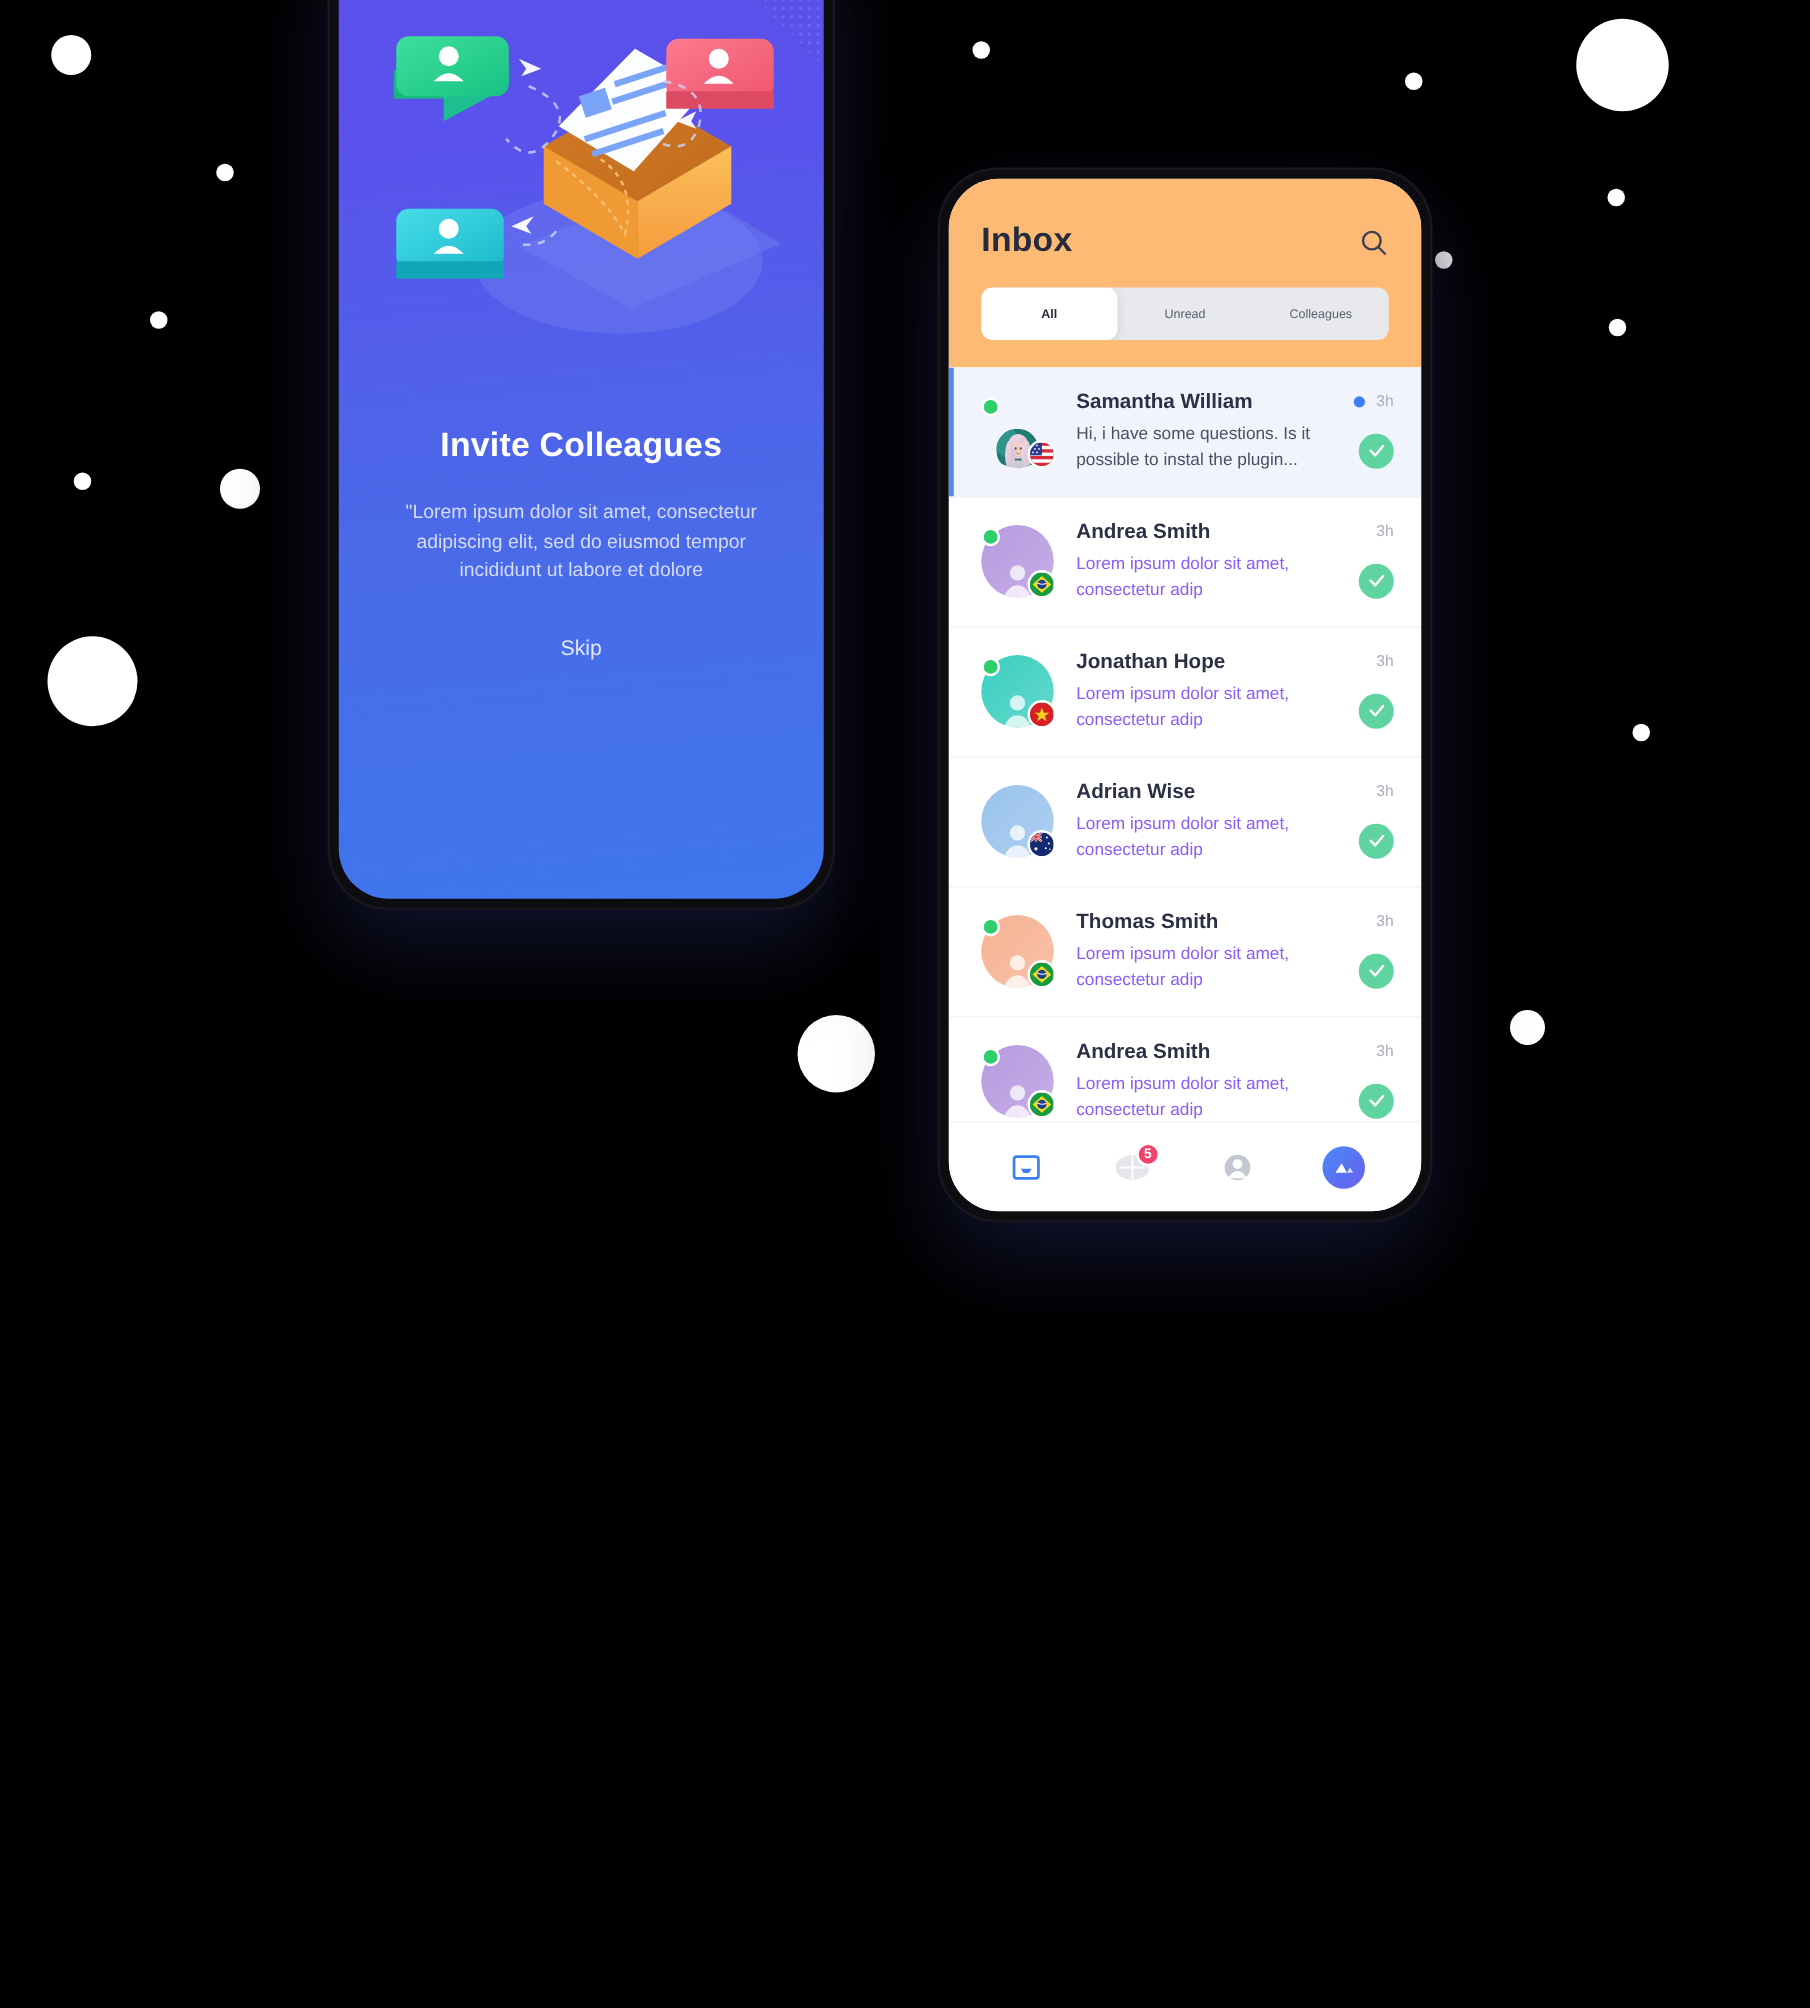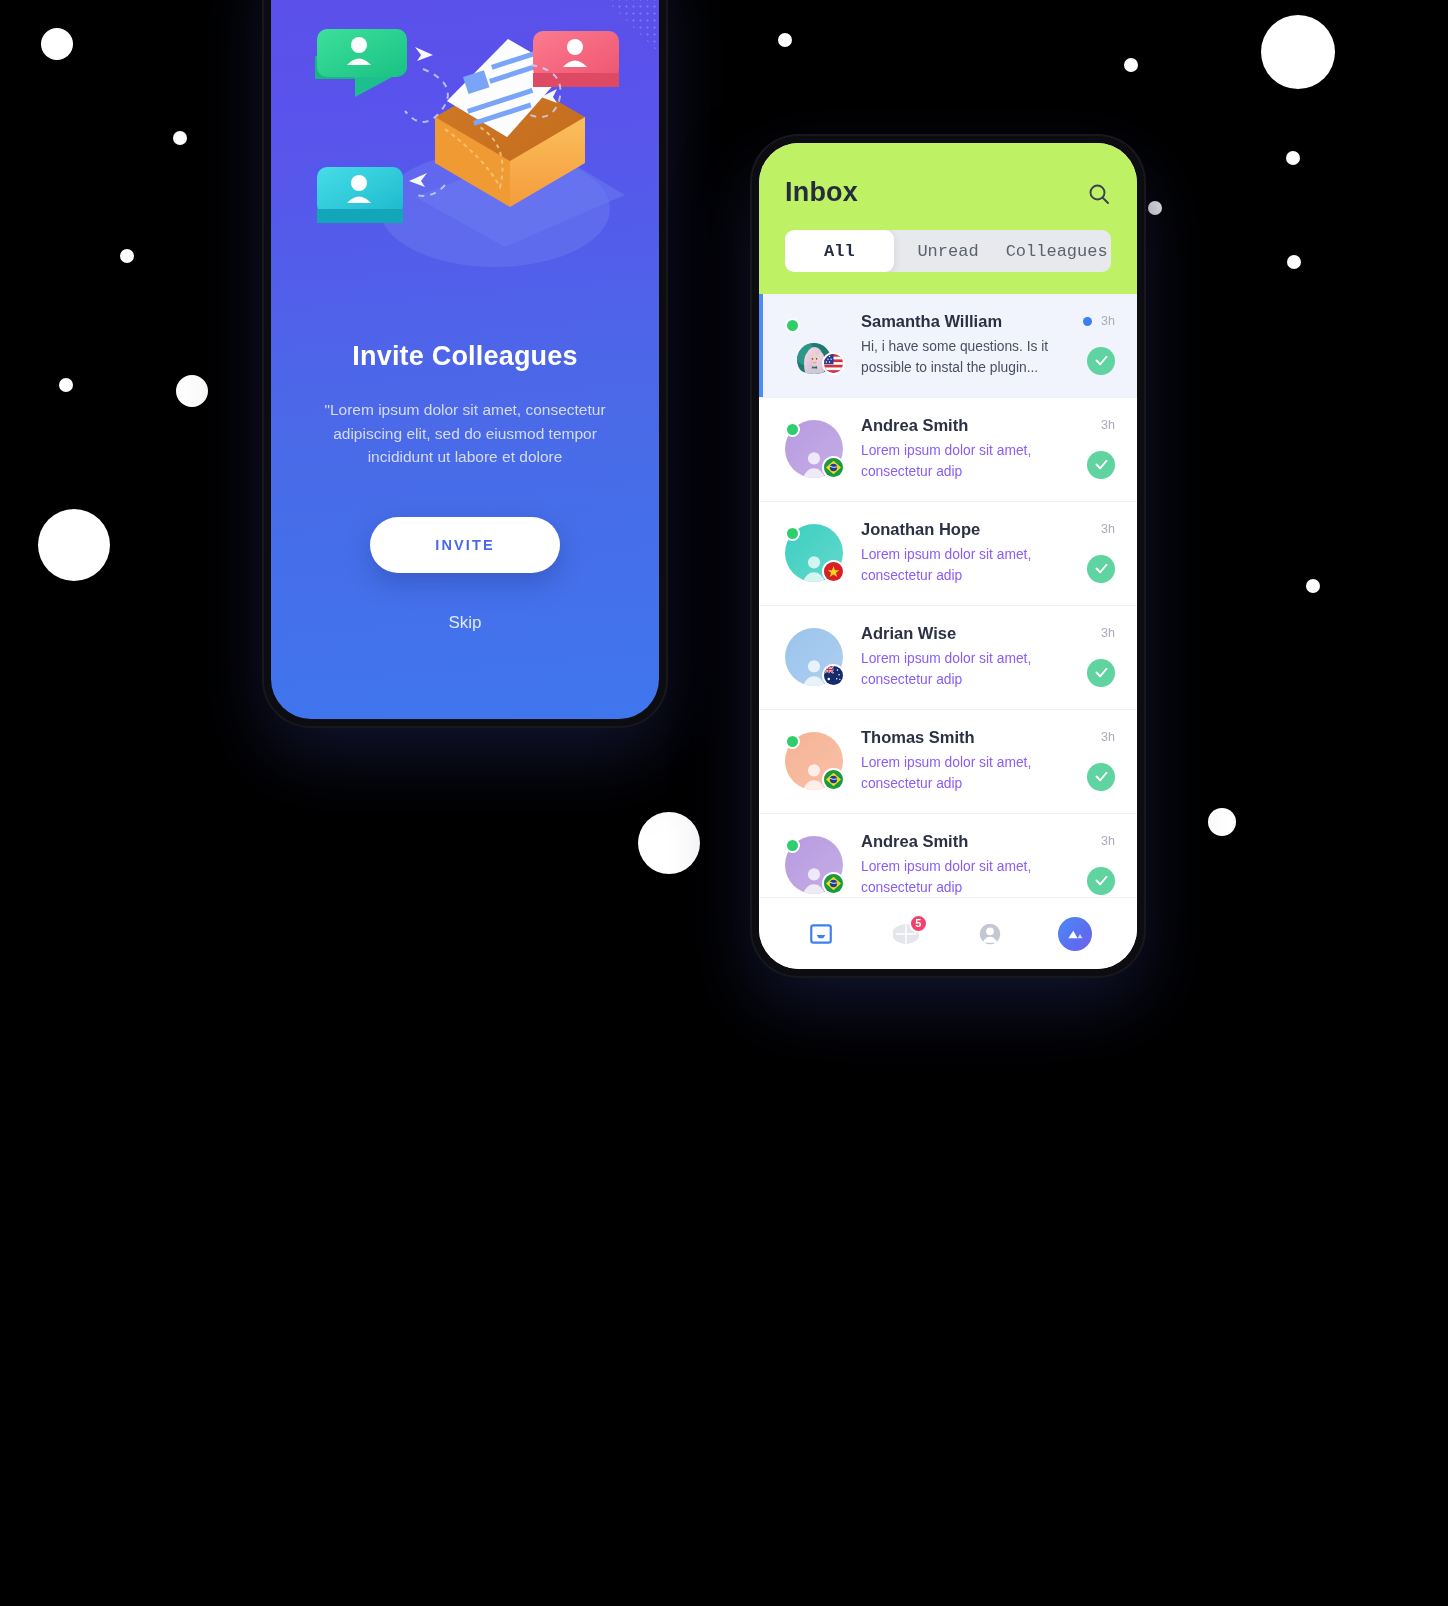--- a/index.html
+++ b/index.html
@@ -75,35 +75,35 @@
     margin-top: 40px; color: #e3e7fb; font-size: 17px;
     text-decoration: none; font-weight: 300; cursor: pointer;
   }
 
   
   #phone-right { left: 752px; top: 136px; width: 392px; height: 840px; }
   #phone-right-glow { left: 720px; top: 160px; width: 456px; height: 900px; }
   .inbox-screen { background: #ffffff; display: flex; flex-direction: column; }
 
   .inbox-header {
-    background: #bef264; padding: 34px 26px 0 26px; flex: none;
+    background: #fdba74; padding: 34px 26px 0 26px; flex: none;
   }
   .inbox-topbar { display: flex; align-items: center; justify-content: space-between; }
   .inbox-title { font-size: 27px; font-weight: bold; color: #262b3d; letter-spacing: .2px; }
   .search-btn {
     background: none; border: none; cursor: pointer; padding: 2px 0 0 0; line-height: 0;
   }
   .tabbar {
     display: flex; margin-top: 22px; background: #e7e9ec; border-radius: 9px;
     padding: 0; height: 42px; overflow: hidden; margin-bottom: 22px;
   }
   .tab {
     flex: 1; display: flex; align-items: center; justify-content: center;
-    font-size: 17px; color: #5c6170; cursor: pointer; background: none;
-    border: none; font-family: Liberation Mono, monospace; height: 100%;
+    font-size: 10px; color: #5c6170; cursor: pointer; background: none;
+    border: none; font-family: Liberation Sans, sans-serif; height: 100%;
   }
   .tab.active {
     background: #ffffff; color: #262b3d; border-radius: 9px; font-weight: bold;
     box-shadow: 0 2px 8px rgba(40,50,80,0.12);
   }
 
   .msg-list { flex: 1; overflow: hidden; background: #fff; }
   .msg-row {
     display: flex; align-items: center; position: relative;
     padding: 18px 22px 18px 26px; min-height: 102px;
@@ -276,21 +276,20 @@
           <path d="M150 216 q-12 14 -30 10" fill="none" stroke="#cfd6fb" stroke-width="2" stroke-dasharray="6 6" opacity="0.8"></path>
 
           <polygon points="120,78 138,86 122,92 126,86" fill="#ffffff" opacity="0.95"></polygon>
           <polygon points="262,120 246,128 262,134 258,128" fill="#ffffff" opacity="0.95"></polygon>
           <polygon points="132,204 114,212 130,218 126,212" fill="#ffffff" opacity="0.95"></polygon>
         </svg>
       </div>
 
       <div class="invite-title">Invite Colleagues</div>
       <div class="invite-sub">"Lorem ipsum dolor sit amet, consectetur adipiscing elit, sed do eiusmod tempor incididunt ut labore et dolore</div>
-      <button class="invite-btn">INVITE</button>
       <a class="skip-link">Skip</a>
     </div>
   </div>
 
   <div class="phone-glow" id="phone-right-glow"></div>
   <div class="phone" id="phone-right">
     <div class="screen inbox-screen">
 
       <div class="inbox-header">
         <div class="inbox-topbar">

